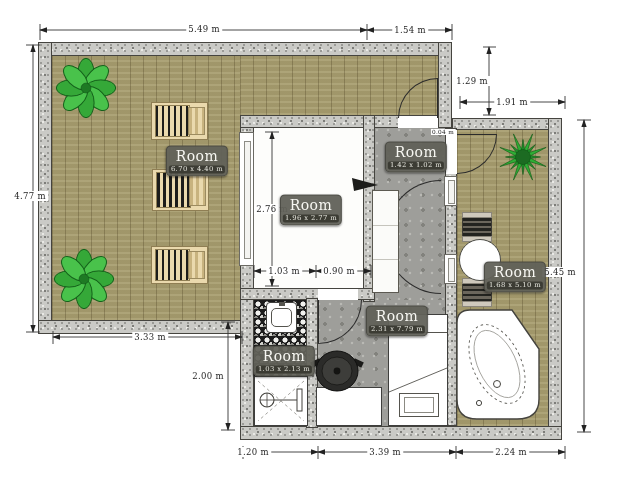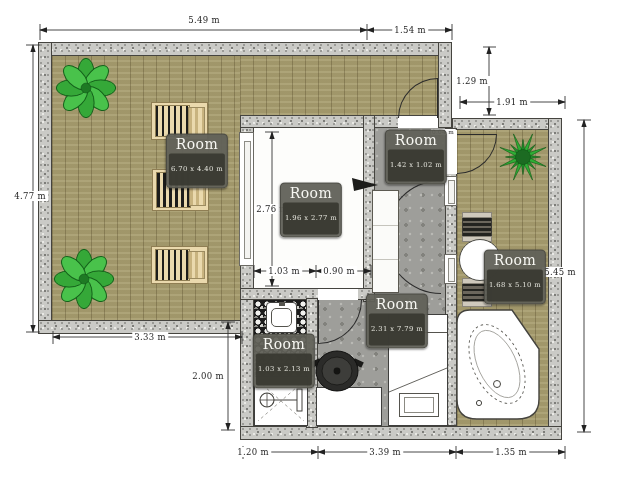--- a/index.html
+++ b/index.html
@@ -61,21 +61,21 @@
   .sink{background:#fff;border:1px solid #3f3f3d;border-radius:4px}
   .sink .basin{position:absolute;left:4px;top:5px;right:4px;bottom:5px;border:1px solid #55544e;border-radius:5px}
   .sink .tap{position:absolute;left:12px;top:-1px;width:6px;height:4px;background:#55544e}
   .shower{background:#fff;border:1px solid #3f3f3d}
   
   .chip{position:absolute;transform:translate(-50%,-50%);z-index:8;
     background:rgba(97,97,89,.95);border:1px solid rgba(58,58,52,.65);border-radius:5px;
     padding:2px 2px;text-align:center;min-width:52px;box-shadow:0 1px 2px rgba(0,0,0,.35)}
   .chip-title{font-size:14px;color:#f7f7f2;letter-spacing:.5px;line-height:1.15}
   .chip-size{margin-top:1px;background:rgba(56,56,49,.92);border-radius:2px;
-    font-size:6.8px;color:#e6e6de;padding:12px 2px;letter-spacing:.4px;line-height:1.2}
+    font-size:6.8px;color:#e6e6de;padding:0 2px;letter-spacing:.4px;line-height:1.2}
   
   .dim{position:absolute;transform:translate(-50%,-50%);z-index:7;font-size:8.5px;color:#1f1f1f;
     background:#fff;padding:0 2px;letter-spacing:.3px;white-space:nowrap}
   .dim.tiny{font-size:5.8px;padding:0 1px}
   svg.layer{position:absolute;left:0;top:0;z-index:6;pointer-events:none}
 </style>
 </head>
 <body>
 
 <div class="canvas">
@@ -298,29 +298,29 @@
   </div>
   <div class="chip" style="left:284px;top:361px">
     <div class="chip-title">Room</div>
     <div class="chip-size">1.03 x 2.13 m</div>
   </div>
   <div class="chip" style="left:515px;top:277px">
     <div class="chip-title">Room</div>
     <div class="chip-size">1.68 x 5.10 m</div>
   </div>
 
-  <div class="dim" style="left:204px;top:20px">5.49 m</div>
+  <div class="dim" style="left:204px;top:29px">5.49 m</div>
   <div class="dim" style="left:410px;top:30px">1.54 m</div>
   <div class="dim" style="left:30px;top:196px">4.77 m</div>
   <div class="dim" style="left:472px;top:81px">1.29 m</div>
   <div class="dim" style="left:512px;top:102px">1.91 m</div>
   <div class="dim" style="left:560px;top:272px">5.45 m</div>
   <div class="dim" style="left:272px;top:209px">2.76 m</div>
   <div class="dim" style="left:284px;top:271px">1.03 m</div>
   <div class="dim" style="left:339px;top:271px">0.90 m</div>
   <div class="dim" style="left:150px;top:337px">3.33 m</div>
   <div class="dim" style="left:208px;top:376px">2.00 m</div>
   <div class="dim" style="left:253px;top:452px">1.20 m</div>
   <div class="dim" style="left:385px;top:452px">3.39 m</div>
-  <div class="dim" style="left:511px;top:452px">1.35 m</div>
+  <div class="dim" style="left:511px;top:452px">2.24 m</div>
   <div class="dim tiny" style="left:443px;top:132px">0.04 m</div>
 
 </div>
 
 </body></html>

